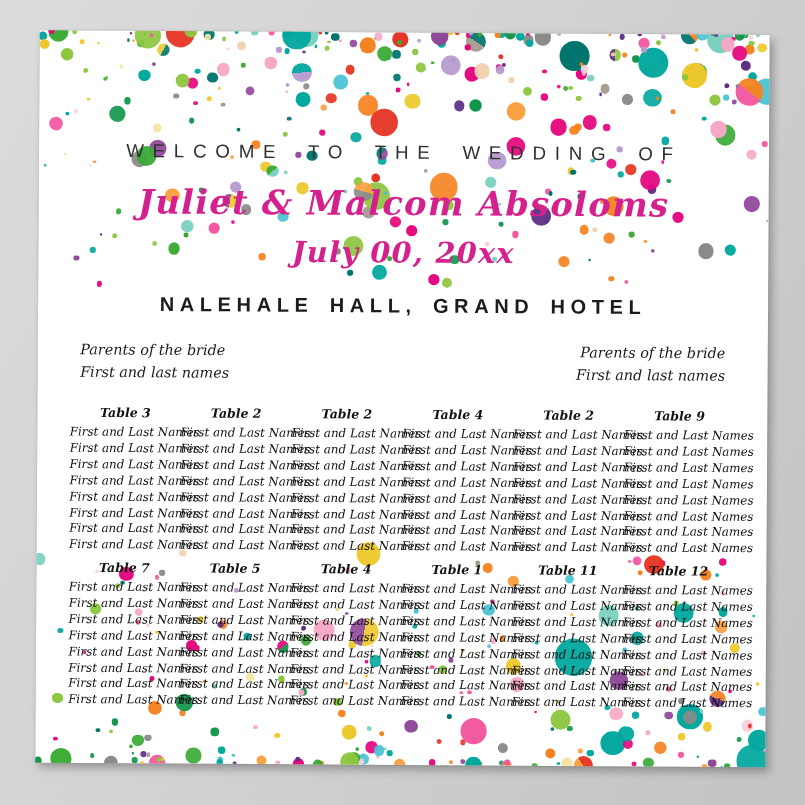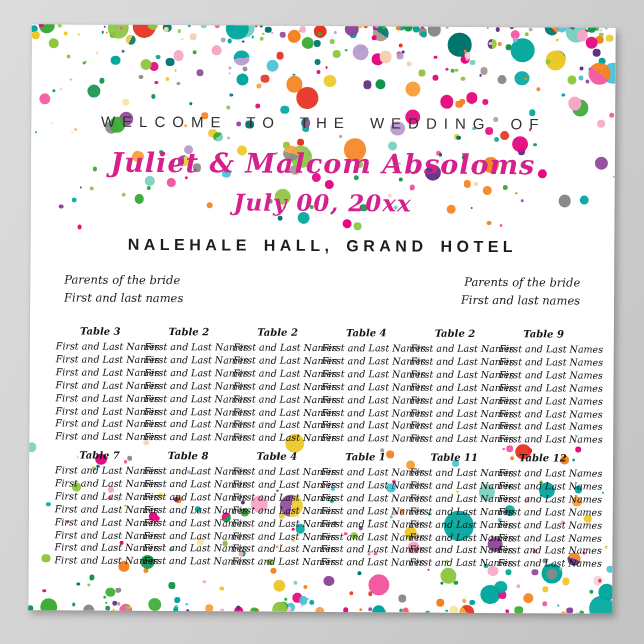--- a/index.html
+++ b/index.html
@@ -697,21 +697,21 @@
             <div class="guest">First and Last Names</div>
             <div class="guest">First and Last Names</div>
             <div class="guest">First and Last Names</div>
             <div class="guest">First and Last Names</div>
             <div class="guest">First and Last Names</div>
             <div class="guest">First and Last Names</div>
             <div class="guest">First and Last Names</div>
             <div class="guest">First and Last Names</div>
           </div>
           <div class="table-block">
-            <div class="table-label">Table 8</div>
+            <div class="table-label">Table 5</div>
             <div class="guest">First and Last Names</div>
             <div class="guest">First and Last Names</div>
             <div class="guest">First and Last Names</div>
             <div class="guest">First and Last Names</div>
             <div class="guest">First and Last Names</div>
             <div class="guest">First and Last Names</div>
             <div class="guest">First and Last Names</div>
             <div class="guest">First and Last Names</div>
           </div>
           <div class="table-block">

